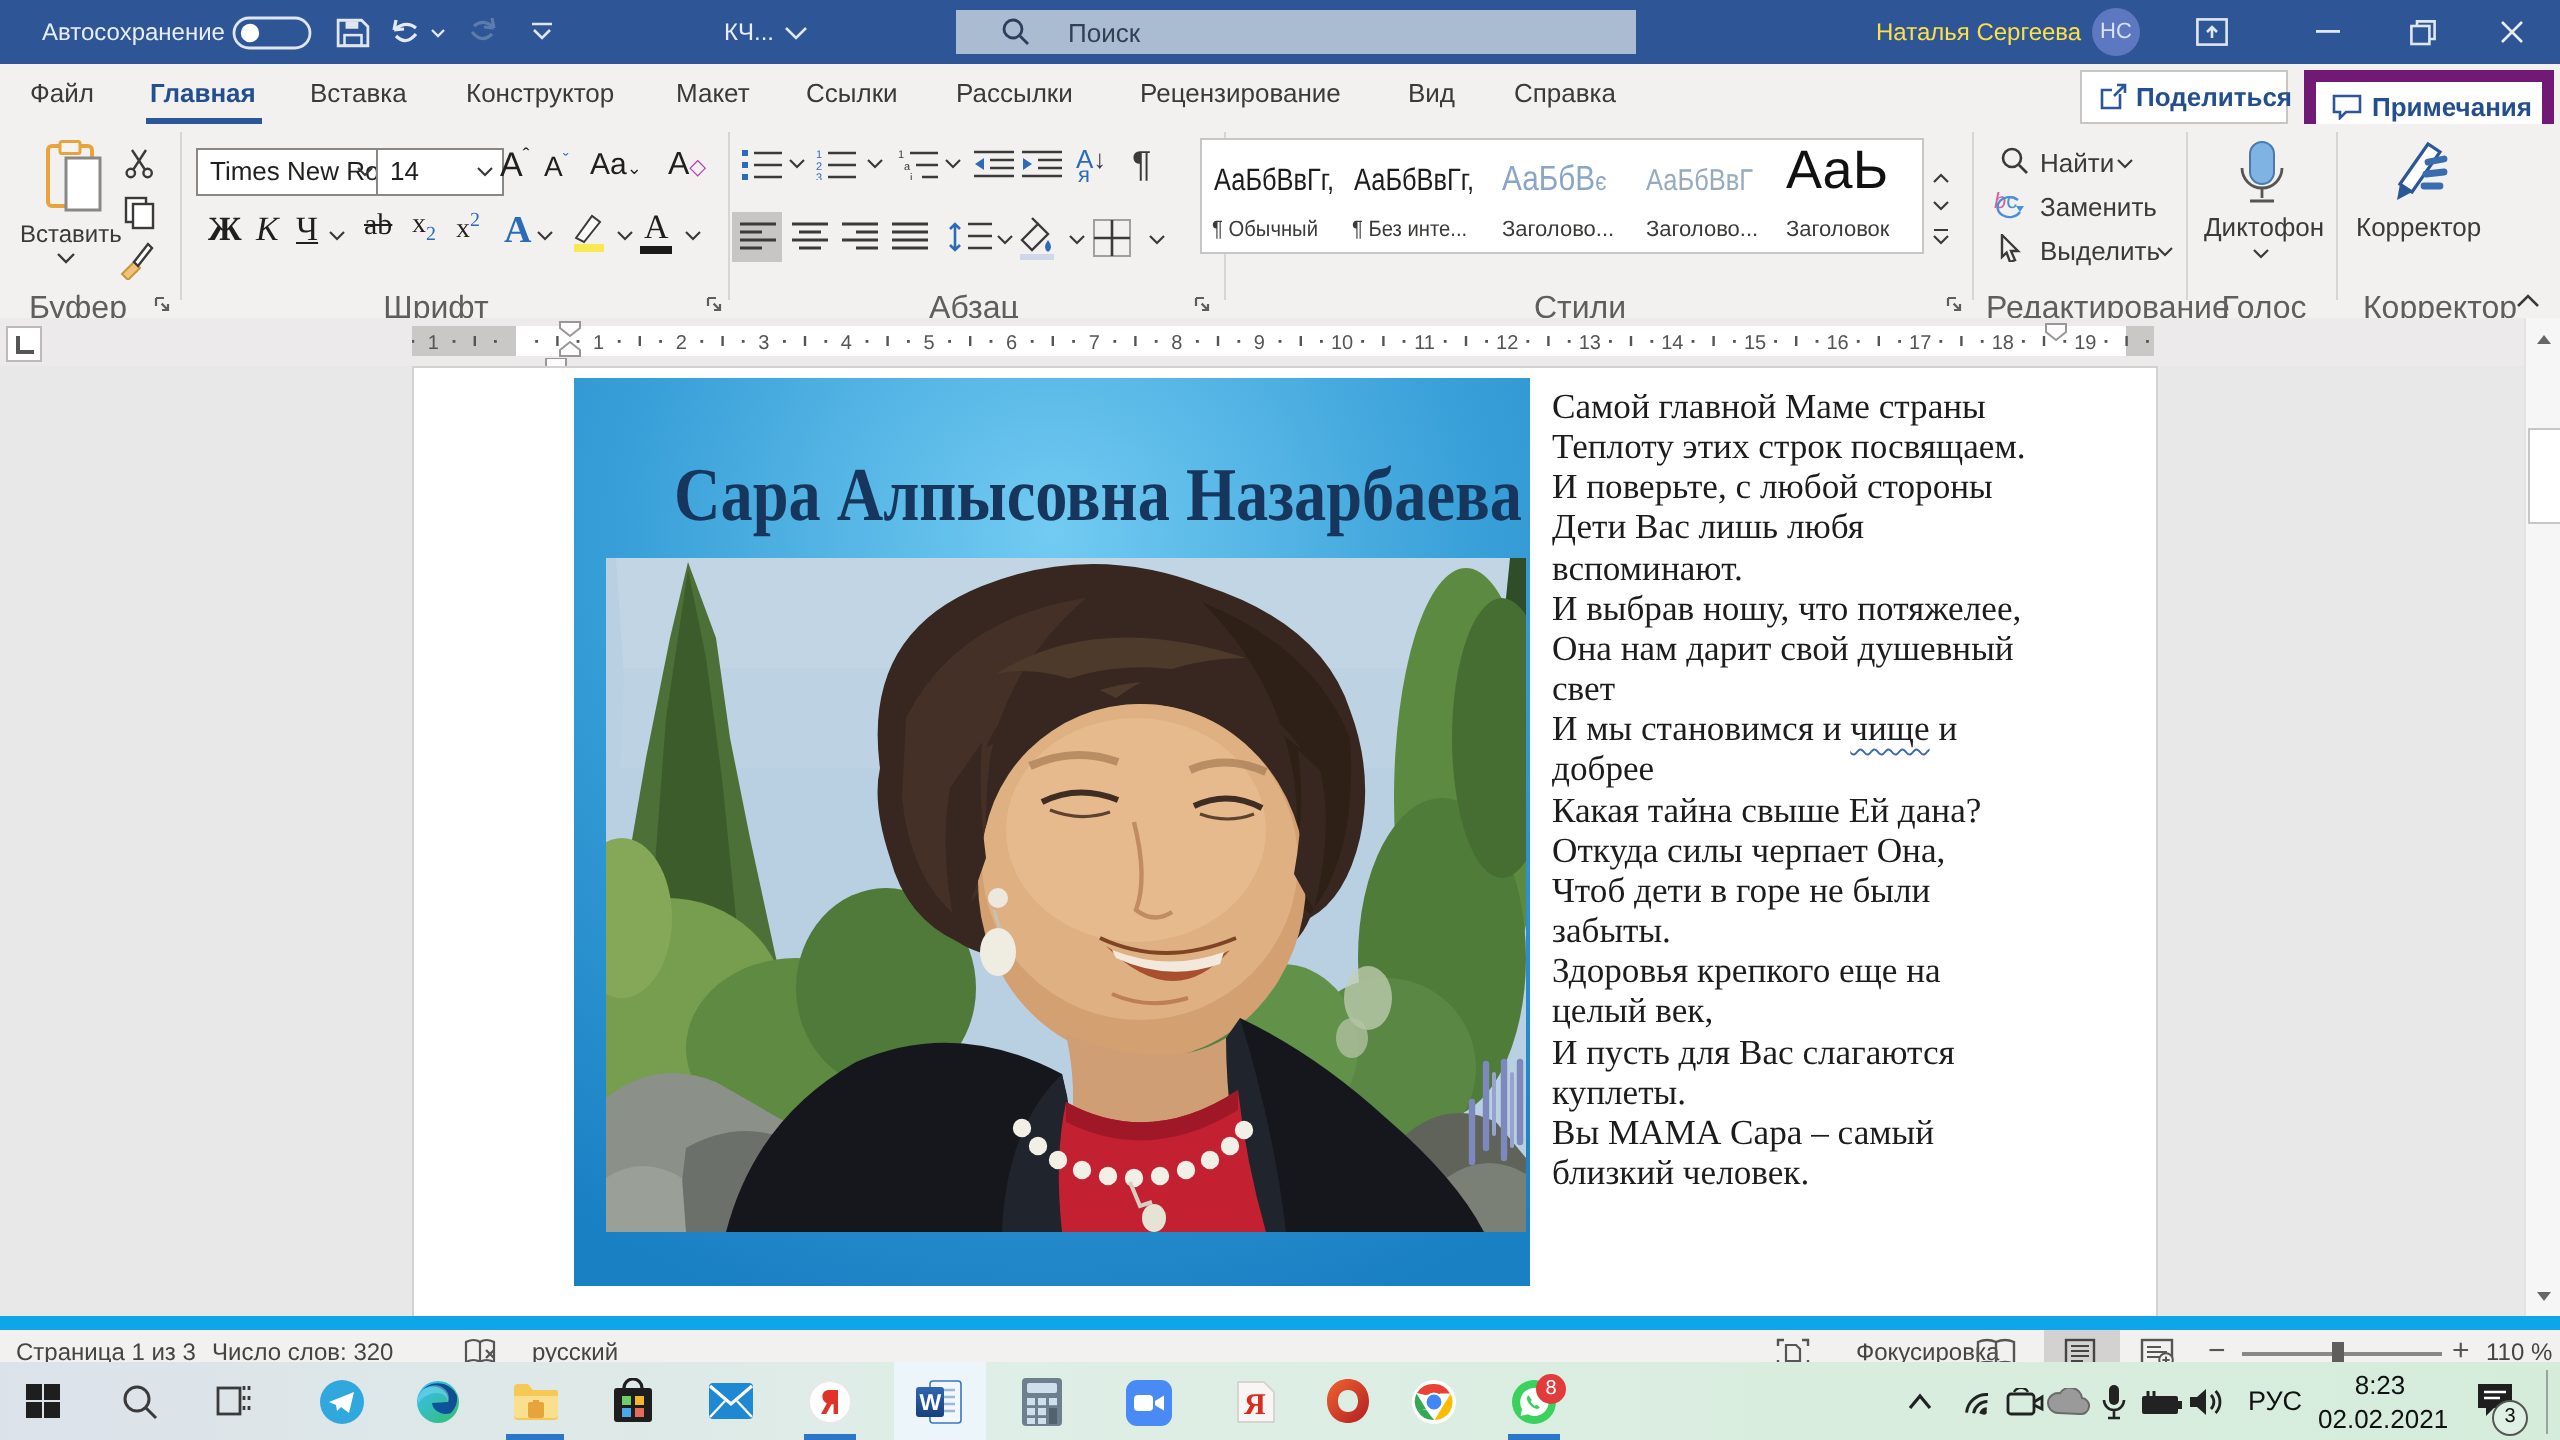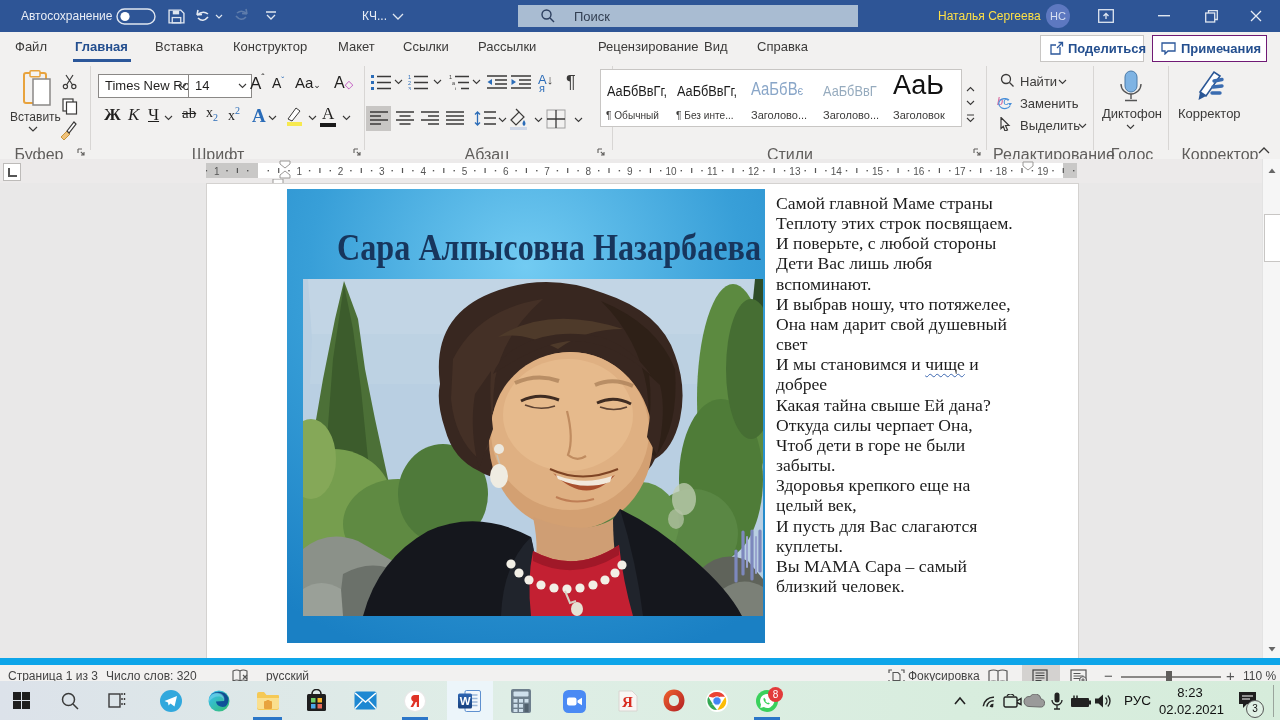--- a/index.html
+++ b/index.html
@@ -1,20 +1,20 @@
 <!DOCTYPE html>
 <html><head><meta charset="utf-8">
 <style>
 html,body{margin:0;padding:0;}
 body{width:1280px;height:720px;overflow:hidden;font-family:"Liberation Sans",sans-serif;position:relative;background:#e9e8e8;}
 .abs{position:absolute;}
 
 #titlebar{left:0;top:0;width:1280px;height:32px;background:#2e5596;color:#ffffff;}
 #titlebar .t{position:absolute;font-size:12px;color:#e8edf5;top:9px;}
-#searchbox{position:absolute;left:478px;top:5px;width:340px;height:22px;background:#a9bcd2;margin-left:40px;}
+#searchbox{position:absolute;left:478px;top:5px;width:340px;height:22px;background:#a9bcd2;}
 
 #tabrow{left:0;top:32px;width:1280px;height:30px;background:#f2f1f0;}
 .tab{position:absolute;top:0;height:30px;line-height:30px;font-size:13px;color:#3b3a39;}
 .tabactive{color:#244f8f;font-weight:bold;}
 
 #ribbon{left:0;top:62px;width:1280px;height:97px;background:#f2f1f0;border-bottom:1px solid #d2d0ce;}
 .gsep{position:absolute;top:4px;height:84px;width:1px;background:#d8d6d4;}
 .glabel{position:absolute;top:84px;font-size:16px;color:#605e5c;width:120px;text-align:center;}
 .launch{position:absolute;top:85px;width:10px;height:10px;font-size:9px;color:#605e5c;}
 
@@ -88,31 +88,31 @@
 </div>
 <div class="abs" id="tabrow">
   <div class="tab" style="left:15px;">Файл</div>
   <div class="tab tabactive" style="left:75px;">Главная</div>
   <div class="abs" style="left:73px;top:27px;width:58px;height:3px;background:#2b579a;"></div>
   <div class="tab" style="left:155px;">Вставка</div>
   <div class="tab" style="left:233px;">Конструктор</div>
   <div class="tab" style="left:338px;">Макет</div>
   <div class="tab" style="left:403px;">Ссылки</div>
   <div class="tab" style="left:478px;">Рассылки</div>
-  <div class="tab" style="left:570px;margin-left:28px;">Рецензирование</div>
+  <div class="tab" style="left:570px;">Рецензирование</div>
   <div class="tab" style="left:704px;">Вид</div>
   <div class="tab" style="left:757px;">Справка</div>
   <div class="abs" style="left:1040px;top:3px;width:102px;height:25px;background:#fff;border:1px solid #c8c6c4;">
     <svg class="abs" style="left:8px;top:5px" width="15" height="15" viewBox="0 0 15 15">
         <path d="M11 6 v7 H2 V4 h5" fill="none" stroke="#2b579a" stroke-width="1.3"></path>
         <path d="M8 7 L13.5 1.5 M9.5 1.5 h4 v4" fill="none" stroke="#2b579a" stroke-width="1.3"></path>
       </svg>
     <div style="position:absolute;left:27px;top:5px;font-size:13px;font-weight:bold;color:#244f8f;">Поделиться</div>
   </div>
-  <div class="abs" style="left:1152px;top:3px;width:113px;height:25px;background:#fff;border:1px solid #701a75;">
+  <div class="abs" style="left:1152px;top:3px;width:113px;height:25px;background:#fff;border:6px solid #701a75;">
     <svg class="abs" style="left:8px;top:6px" width="15" height="13" viewBox="0 0 15 13">
         <path d="M1 1 h13 v8 h-7 l-3 3 v-3 h-3 z" fill="none" stroke="#2b579a" stroke-width="1.3"></path>
       </svg>
     <div style="position:absolute;left:28px;top:5px;font-size:13px;font-weight:bold;color:#244f8f;">Примечания</div>
   </div>
 </div>
 <div class="abs" id="ribbon">
 
   <svg class="abs" style="left:22px;top:8px" width="30" height="38" viewBox="0 0 30 38">
       <rect x="2" y="3" width="22" height="30" rx="2" fill="none" stroke="#e8a33d" stroke-width="2"></rect>
@@ -634,21 +634,21 @@
   <div class="abs" style="left:106px;top:4px;">Число слов: 320</div>
   <svg class="abs" style="left:232px;top:4px" width="17" height="15" viewBox="0 0 17 15">
       <path d="M1 2 q4 -2 7 0 q3 -2 7 0 v10 q-4 -2 -7 0 q-3 -2 -7 0 z M8 2 v10" fill="none" stroke="#555" stroke-width="1.1"></path>
       <path d="M11 6 l4 4 M15 6 l-4 4" stroke="#555" stroke-width="1.2"></path>
     </svg>
   <div class="abs" style="left:266px;top:4px;">русский</div>
   <svg class="abs" style="left:888px;top:4px" width="17" height="15" viewBox="0 0 17 15">
       <path d="M1 4 V1 h3 M13 1 h3 v3 M16 11 v3 h-3 M4 14 H1 v-3" fill="none" stroke="#555" stroke-width="1.2"></path>
       <path d="M5 3.5 h5 l2 2 v6 h-7 z" fill="none" stroke="#555" stroke-width="1.1"></path>
     </svg>
-  <div class="abs" style="left:908px;top:4px;">Фокусировка</div>
+  <div class="abs" style="left:928px;top:4px;">Фокусировка</div>
   <svg class="abs" style="left:988px;top:4px" width="20" height="15" viewBox="0 0 20 15">
       <path d="M1 2 q4.5 -2 9 0 q4.5 -2 9 0 v11 q-4.5 -2 -9 0 q-4.5 -2 -9 0 z M10 2 v11" fill="none" stroke="#555" stroke-width="1.2"></path>
     </svg>
   <div class="abs" style="left:1022px;top:0px;width:38px;height:23px;background:#d4d2d0;"></div>
   <svg class="abs" style="left:1032px;top:4px" width="16" height="15" viewBox="0 0 16 15">
       <rect x="1" y="1" width="14" height="13" fill="none" stroke="#444" stroke-width="1.2"></rect>
       <path d="M3.5 4 h9 M3.5 6.5 h9 M3.5 9 h9 M3.5 11.5 h6" stroke="#444" stroke-width="1"></path>
     </svg>
   <svg class="abs" style="left:1070px;top:4px" width="17" height="15" viewBox="0 0 17 15">
       <rect x="1" y="1" width="15" height="13" fill="none" stroke="#555" stroke-width="1.2"></rect>

